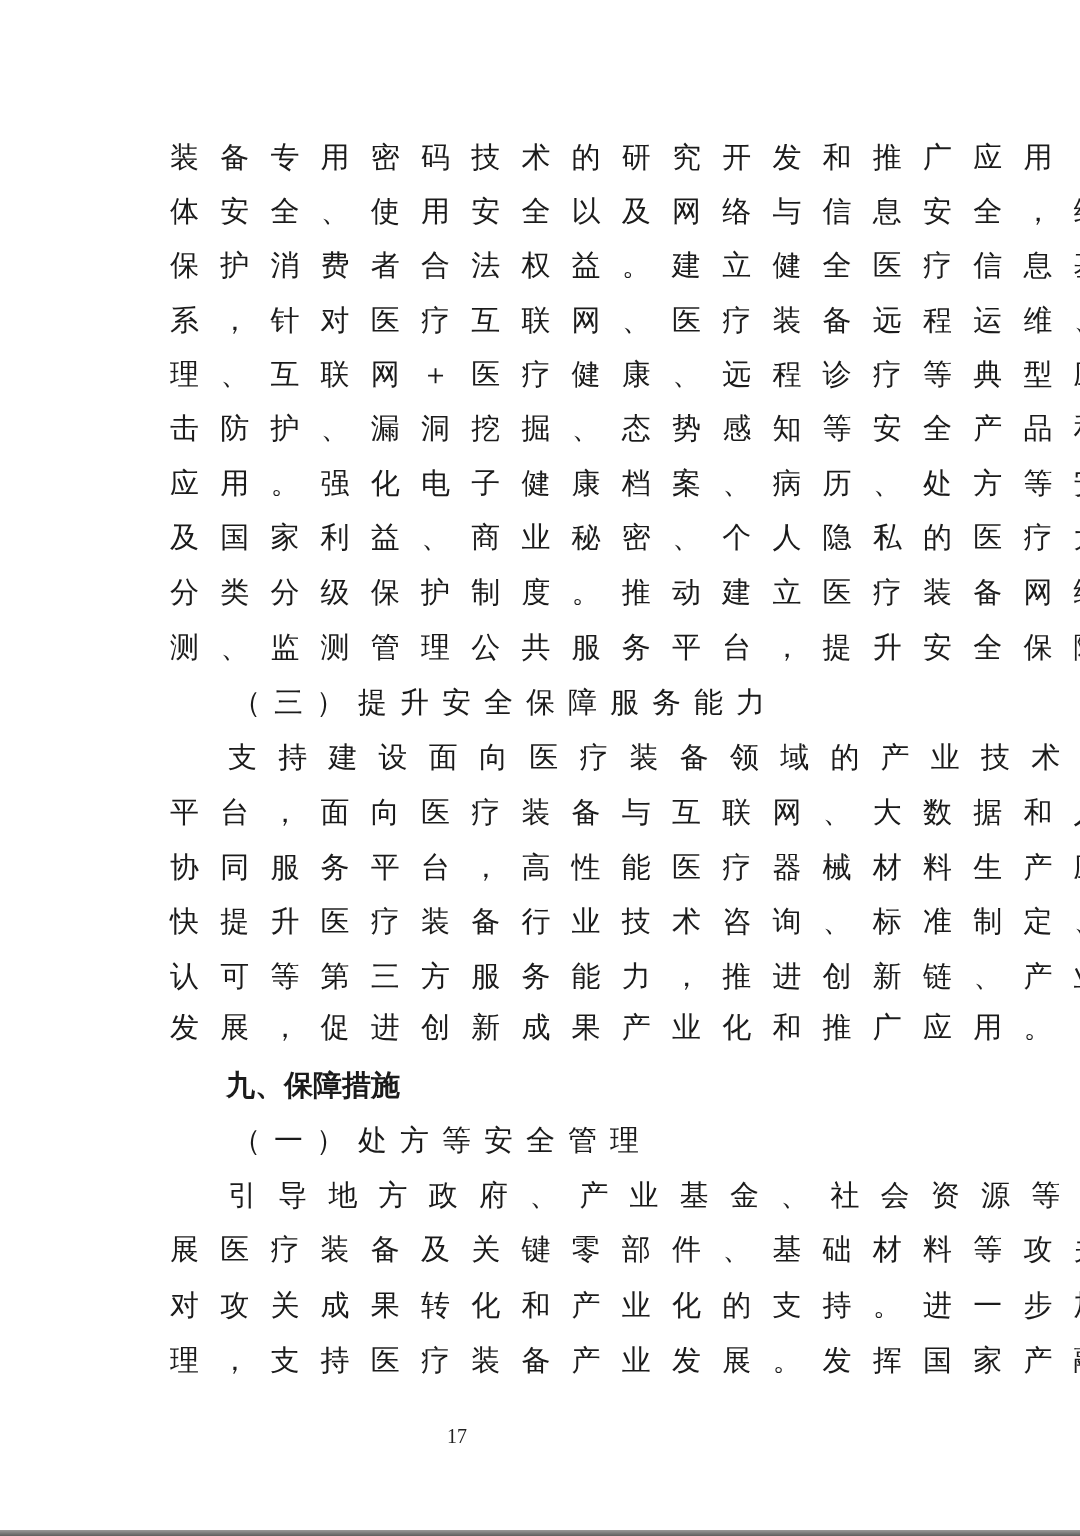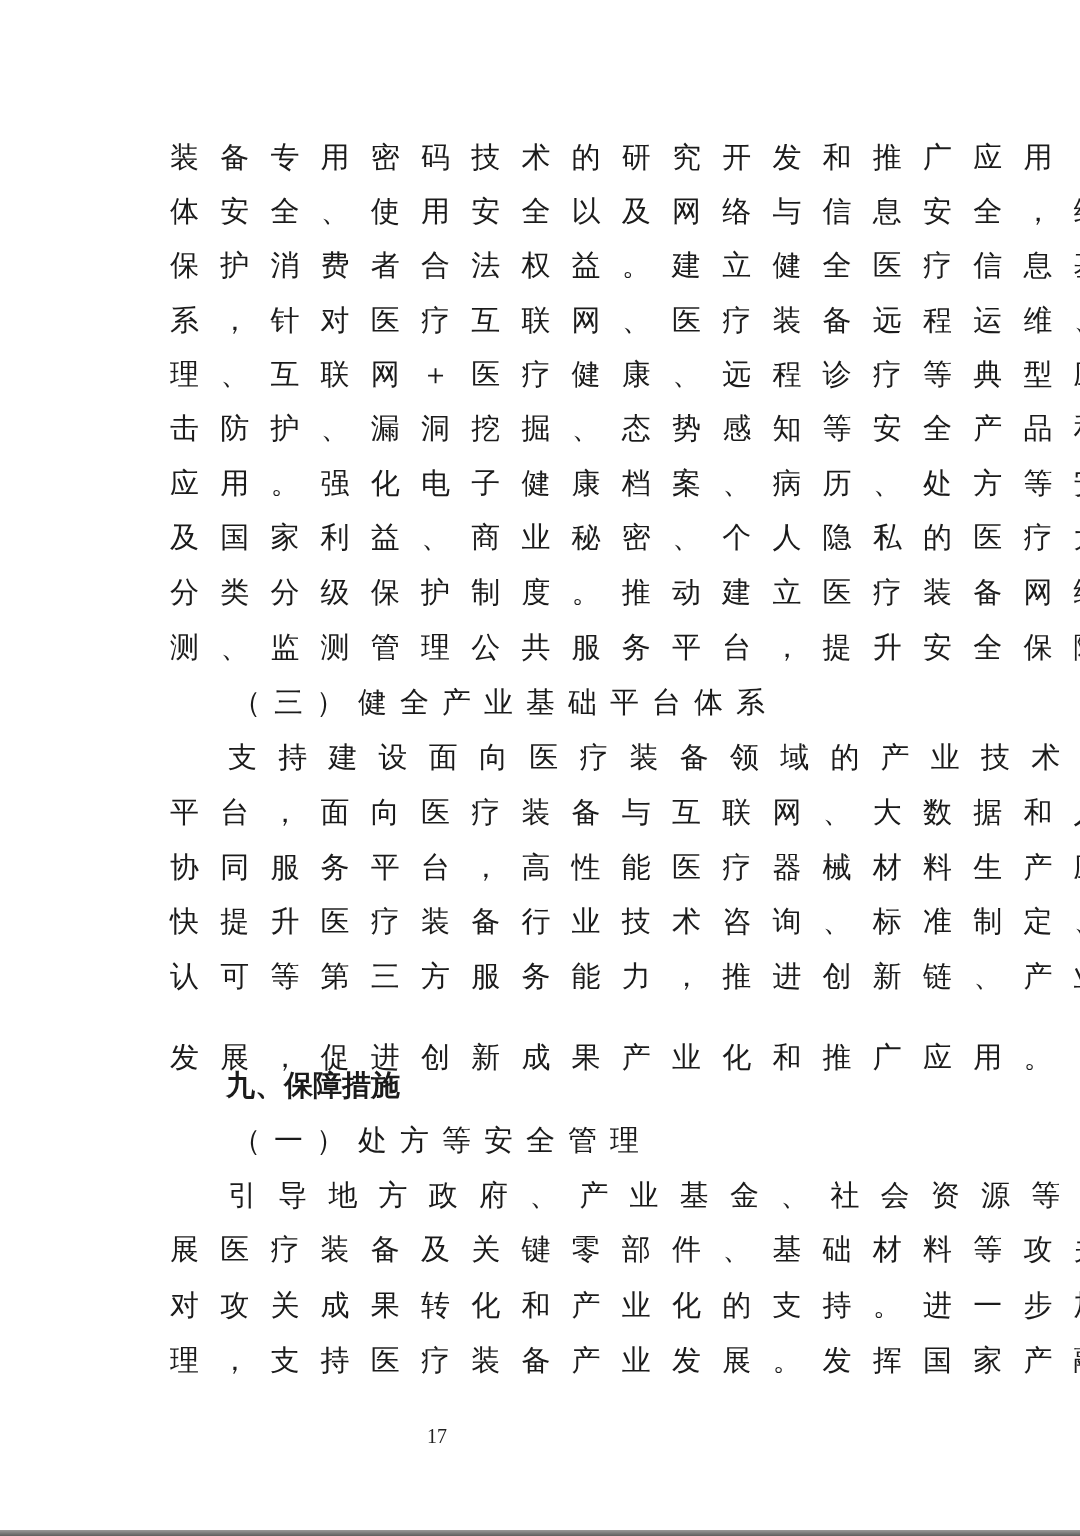--- a/index.html
+++ b/index.html
@@ -52,46 +52,47 @@
   }
   .page-number {
     position: absolute;
     left: 0;
     width: 874px;
     top: 1425px;
     text-align: center;
     font-family: "Liberation Serif", "DejaVu Serif", serif;
     font-size: 20px;
     color: #222;
+    padding-left: 20px;
   }
 </style>
 </head>
 <body>
 
 <div class="page">
 
   <div class="line" style="top:130px">装备专用密码技术的研究开发和推广应用，保障医疗装备本</div>
   <div class="line" style="top:184px">体安全、使用安全以及网络与信息安全，维护社会公共利益，</div>
   <div class="line" style="top:238px">保护消费者合法权益。建立健全医疗信息基础设施保护体</div>
   <div class="line" style="top:293px">系，针对医疗互联网、医疗装备远程运维、医疗装备健康管</div>
   <div class="line" style="top:347px">理、互联网＋医疗健康、远程诊疗等典型应用场景，加快攻</div>
   <div class="line" style="top:401px">击防护、漏洞挖掘、态势感知等安全产品和解决方案的研发</div>
   <div class="line" style="top:456px">应用。强化电子健康档案、病历、处方等安全管理，加强涉</div>
   <div class="line" style="top:510px">及国家利益、商业秘密、个人隐私的医疗大数据保护，完善</div>
   <div class="line" style="top:565px">分类分级保护制度。推动建立医疗装备网络信息安全评估评</div>
   <div class="line" style="top:620px">测、监测管理公共服务平台，提升安全保障服务能力。</div>
 
-  <div class="line sub-heading" style="top:675px">（三）健全产业基础平台体系</div>
+  <div class="line sub-heading" style="top:675px">（三）提升安全保障服务能力</div>
 
   <div class="line indent" style="top:730px">支持建设面向医疗装备领域的产业技术基础公共服务</div>
   <div class="line" style="top:785px">平台，面向医疗装备与互联网、大数据和人工智能等跨领域</div>
   <div class="line" style="top:840px">协同服务平台，高性能医疗器械材料生产应用示范平台，加</div>
   <div class="line" style="top:894px">快提升医疗装备行业技术咨询、标准制定、检测验证、认证</div>
   <div class="line" style="top:949px">认可等第三方服务能力，推进创新链、产业链和服务链融合</div>
-  <div class="line" style="top:1030px">发展，促进创新成果产业化和推广应用。</div>
+  <div class="line" style="top:1000px">发展，促进创新成果产业化和推广应用。</div>
 
   <div class="line main-heading" style="top:1058px">九、保障措施</div>
 
   <div class="line sub-heading" style="top:1113px">（一）处方等安全管理</div>
 
   <div class="line indent" style="top:1168px">引导地方政府、产业基金、社会资源等支持医工协同开</div>
   <div class="line" style="top:1222px">展医疗装备及关键零部件、基础材料等攻关，加大金融投资</div>
   <div class="line" style="top:1278px">对攻关成果转化和产业化的支持。进一步加强政府采购管</div>
   <div class="line" style="top:1333px">理，支持医疗装备产业发展。发挥国家产融合作平台作用，</div>
 

